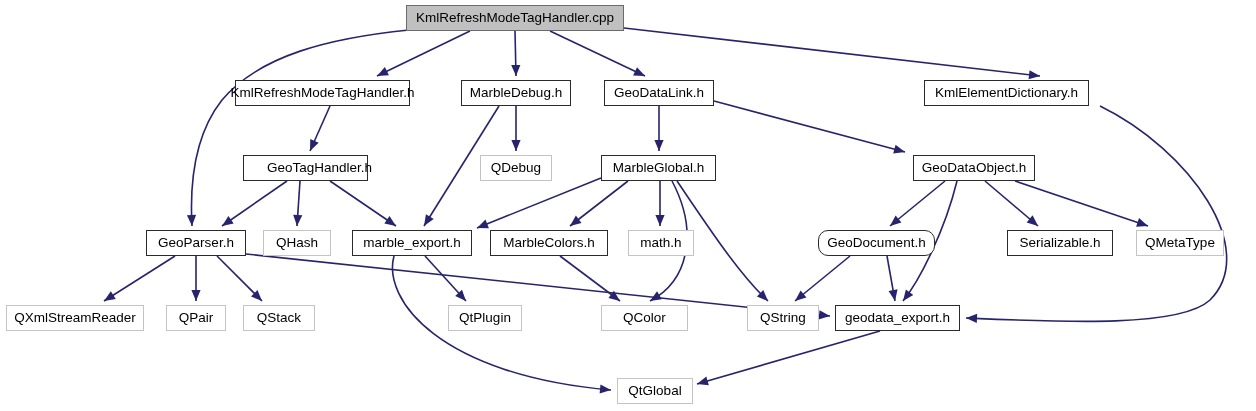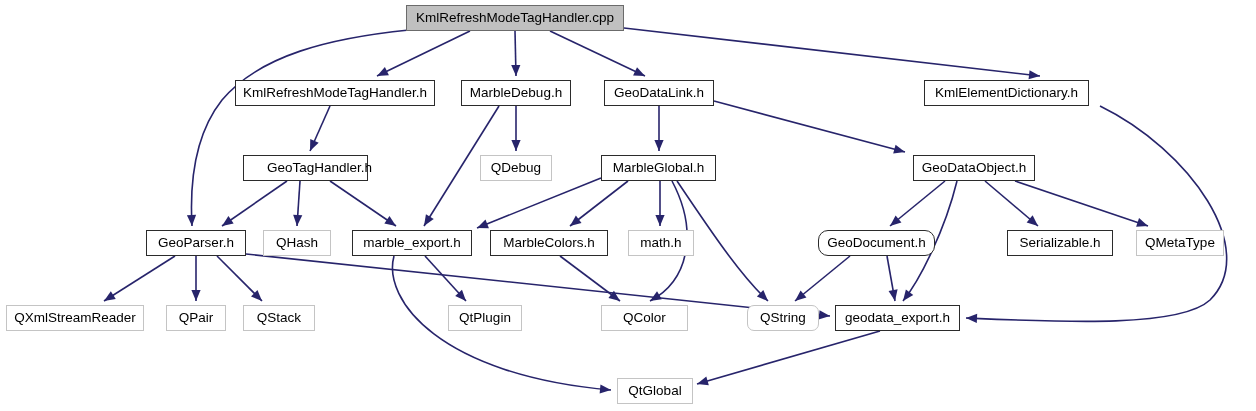--- a/index.html
+++ b/index.html
@@ -119,37 +119,37 @@
       <path d="M 560,256 L 620,301" class="edge-path"></path>
       <polygon points="620,301 608.4399960395099,298.08001567924555 613.9599860568726,290.7200081922782" class="edge-head"></polygon>
       <path d="M 850,256 L 795,301" class="edge-path"></path>
       <polygon points="795,301 800.6006640796198,290.47419542898234 806.4264330634231,297.5946178706185" class="edge-head"></polygon>
       <path d="M 887,256 L 895,301" class="edge-path"></path>
       <polygon points="895,301 888.5456249574258,290.97497916162786 897.6035966839663,289.3646536662101" class="edge-head"></polygon>
       <path d="M 880,331 L 697,384" class="edge-path"></path>
       <polygon points="697,384 706.2861603819264,376.5215492673186 708.8454520728677,385.35840538477794" class="edge-head"></polygon>
     </svg>
 <div class="gnode root" style="left: 406px; top: 5px; width: 218px; height: 26px;">KmlRefreshModeTagHandler.cpp</div>
-    <div class="gnode internal" style="left: 235px; top: 80px; width: 200px; height: 26px;">KmlRefreshModeTagHandler.h</div>
+    <div class="gnode internal" style="left: 235px; top: 80px; width: 175px; height: 26px;">KmlRefreshModeTagHandler.h</div>
     <div class="gnode internal" style="left: 461px; top: 80px; width: 110px; height: 26px;">MarbleDebug.h</div>
     <div class="gnode internal" style="left: 604px; top: 80px; width: 110px; height: 26px;">GeoDataLink.h</div>
     <div class="gnode internal" style="left: 924px; top: 80px; width: 165px; height: 26px;">KmlElementDictionary.h</div>
     <div class="gnode internal" style="left: 243px; top: 155px; width: 125px; height: 26px; padding-left: 28px;">GeoTagHandler.h</div>
     <div class="gnode external" style="left: 480px; top: 155px; width: 72px; height: 26px;">QDebug</div>
     <div class="gnode internal" style="left: 601px; top: 155px; width: 115px; height: 26px;">MarbleGlobal.h</div>
     <div class="gnode internal" style="left: 913px; top: 155px; width: 122px; height: 26px;">GeoDataObject.h</div>
     <div class="gnode internal" style="left: 146px; top: 230px; width: 100px; height: 26px;">GeoParser.h</div>
     <div class="gnode external" style="left: 263px; top: 230px; width: 68px; height: 26px;">QHash</div>
     <div class="gnode internal" style="left: 352px; top: 230px; width: 120px; height: 26px;">marble_export.h</div>
     <div class="gnode internal" style="left: 490px; top: 230px; width: 118px; height: 26px;">MarbleColors.h</div>
     <div class="gnode external" style="left: 628px; top: 230px; width: 66px; height: 26px;">math.h</div>
     <div class="gnode internal" style="left: 818px; top: 230px; width: 117px; height: 26px; border-radius: 10px;">GeoDocument.h</div>
     <div class="gnode internal" style="left: 1007px; top: 230px; width: 106px; height: 26px;">Serializable.h</div>
     <div class="gnode external" style="left: 1136px; top: 230px; width: 88px; height: 26px;">QMetaType</div>
     <div class="gnode external" style="left: 6px; top: 305px; width: 138px; height: 26px;">QXmlStreamReader</div>
     <div class="gnode external" style="left: 166px; top: 305px; width: 60px; height: 26px;">QPair</div>
     <div class="gnode external" style="left: 243px; top: 305px; width: 72px; height: 26px;">QStack</div>
     <div class="gnode external" style="left: 448px; top: 305px; width: 74px; height: 26px;">QtPlugin</div>
     <div class="gnode external" style="left: 601px; top: 305px; width: 87px; height: 26px;">QColor</div>
-    <div class="gnode external" style="left: 747px; top: 305px; width: 72px; height: 26px; border-radius: 7px;">QString</div>
+    <div class="gnode external" style="left: 747px; top: 305px; width: 72px; height: 26px;">QString</div>
     <div class="gnode internal" style="left: 835px; top: 305px; width: 125px; height: 26px;">geodata_export.h</div>
     <div class="gnode external" style="left: 617px; top: 378px; width: 76px; height: 26px;">QtGlobal</div>
   </div>
 
 </body></html>

